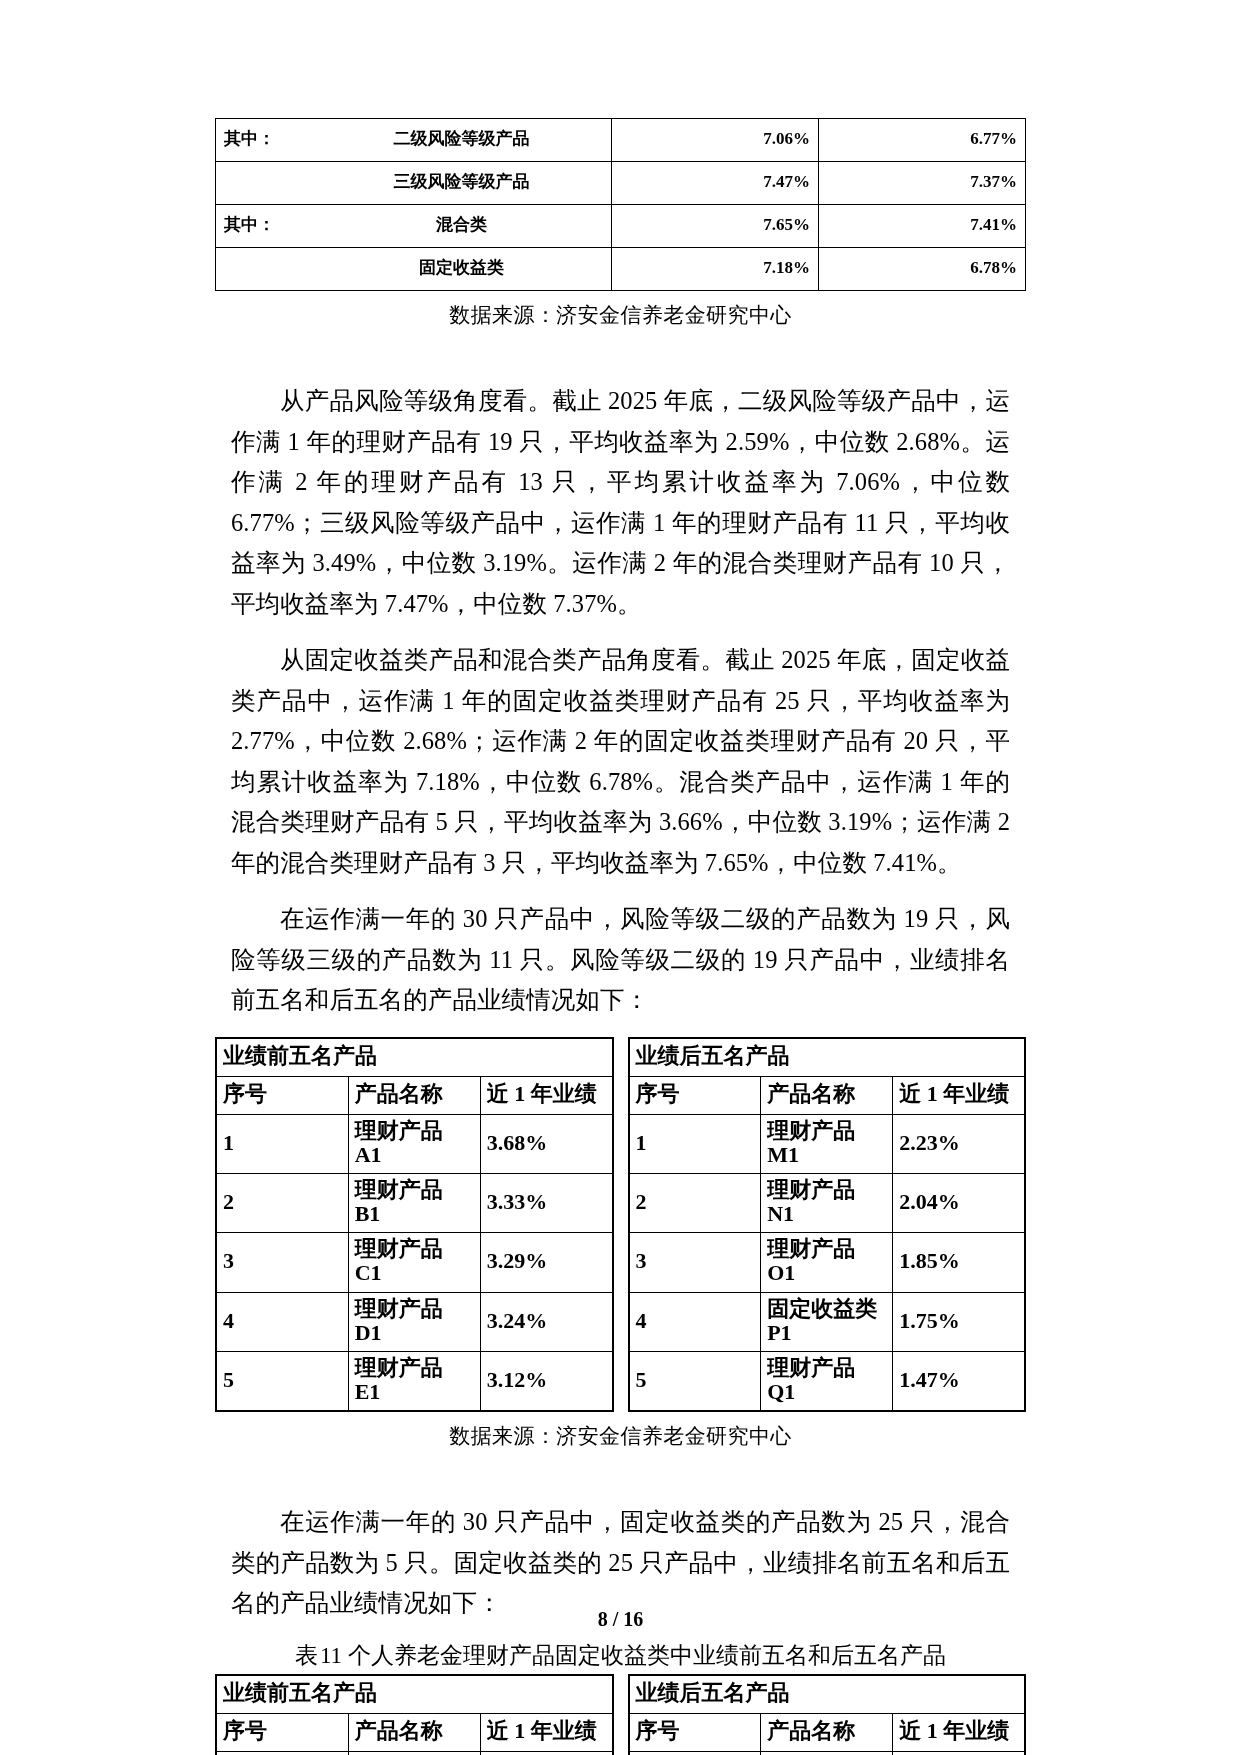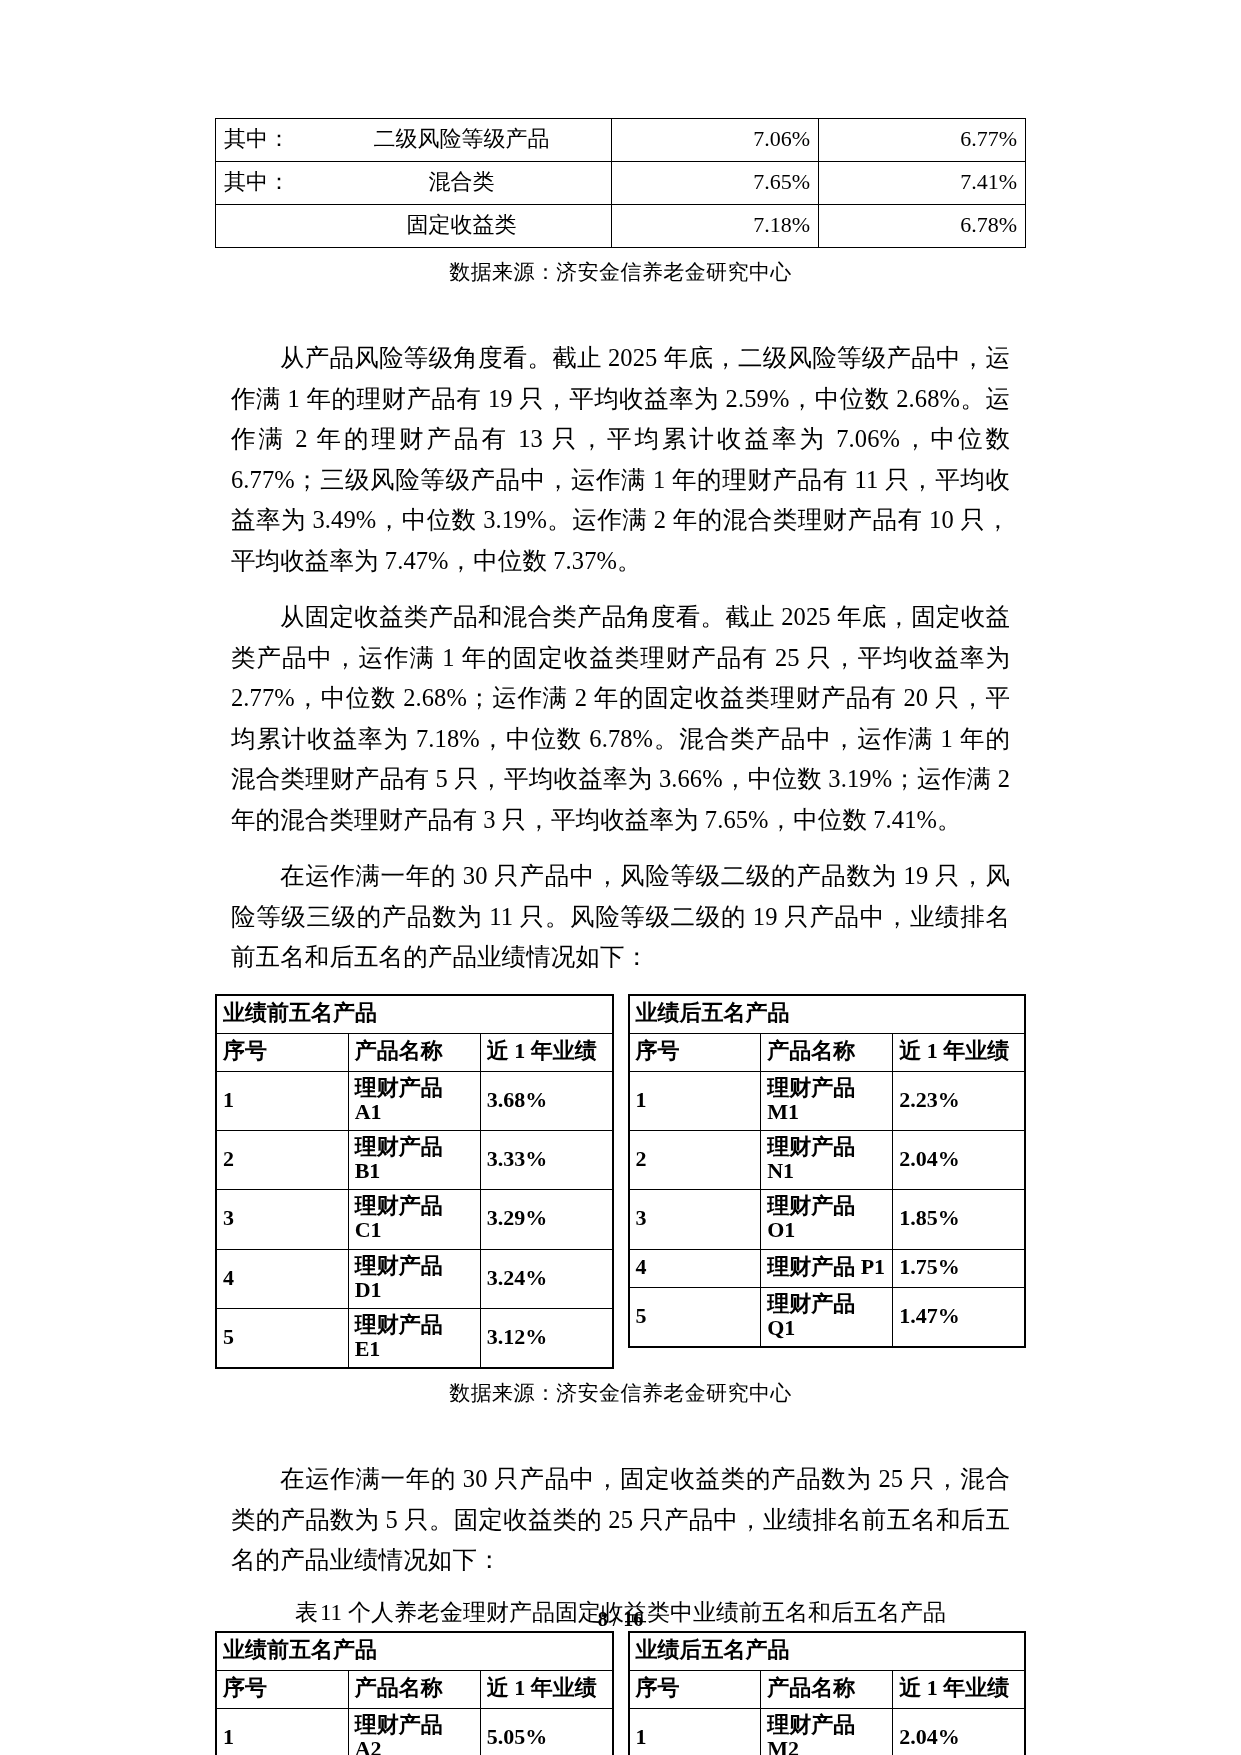--- a/index.html
+++ b/index.html
@@ -22,25 +22,25 @@
   }
 
   
   table.grid {
     border-collapse: collapse;
     width: 100%;
     table-layout: fixed;
   }
   table.grid td, table.grid th {
     border: 1px solid #000000;
-    font-size: 22px;
+    font-size: 17px;
     line-height: 1.05;
     padding: 5px 8px 7px 8px;
     font-family: "Liberation Serif", "DejaVu Serif", serif;
-    font-weight: normal;
+    font-weight: bold;
   }
   .tbl-top { width: 100%; }
   .tbl-top td { height: 30px; }
   .c-label-main { text-align: center; }
   .c-num { text-align: right; padding-right: 16px; }
 
   .lbl-row {
     display: flex;
     align-items: center;
   }
@@ -138,20 +138,30 @@
     <tbody>
       <tr>
         <td class="c-label-main">
           <div class="lbl-row">
             <span class="lbl-pre">其中：</span>
             <span class="lbl-name">二级风险等级产品</span>
           </div>
         </td>
         <td class="c-num" style="width:190px">7.06%</td>
         <td class="c-num" style="width:190px">6.77%</td>
+      </tr>
+      <tr>
+        <td class="c-label-main">
+          <div class="lbl-row">
+            <span class="lbl-pre"></span>
+            <span class="lbl-name">三级风险等级产品</span>
+          </div>
+        </td>
+        <td class="c-num">7.47%</td>
+        <td class="c-num">7.37%</td>
       </tr>
       <tr>
         <td class="c-label-main">
           <div class="lbl-row">
             <span class="lbl-pre">其中：</span>
             <span class="lbl-name">混合类</span>
           </div>
         </td>
         <td class="c-num">7.65%</td>
         <td class="c-num">7.41%</td>
@@ -242,21 +252,21 @@
             <td class="c-name">理财产品 N1</td>
             <td class="c-perf rgt">2.04%</td>
           </tr>
           <tr>
             <td class="c-idx lft">3</td>
             <td class="c-name">理财产品 O1</td>
             <td class="c-perf rgt">1.85%</td>
           </tr>
           <tr>
             <td class="c-idx lft">4</td>
-            <td class="c-name">理财产品 P1</td>
+            <td class="c-name">固定收益类 P1</td>
             <td class="c-perf rgt">1.75%</td>
           </tr>
           <tr>
             <td class="c-idx lft">5</td>
             <td class="c-name">理财产品 Q1</td>
             <td class="c-perf rgt">1.47%</td>
           </tr>
         </tbody>
       </table>
     </div>

